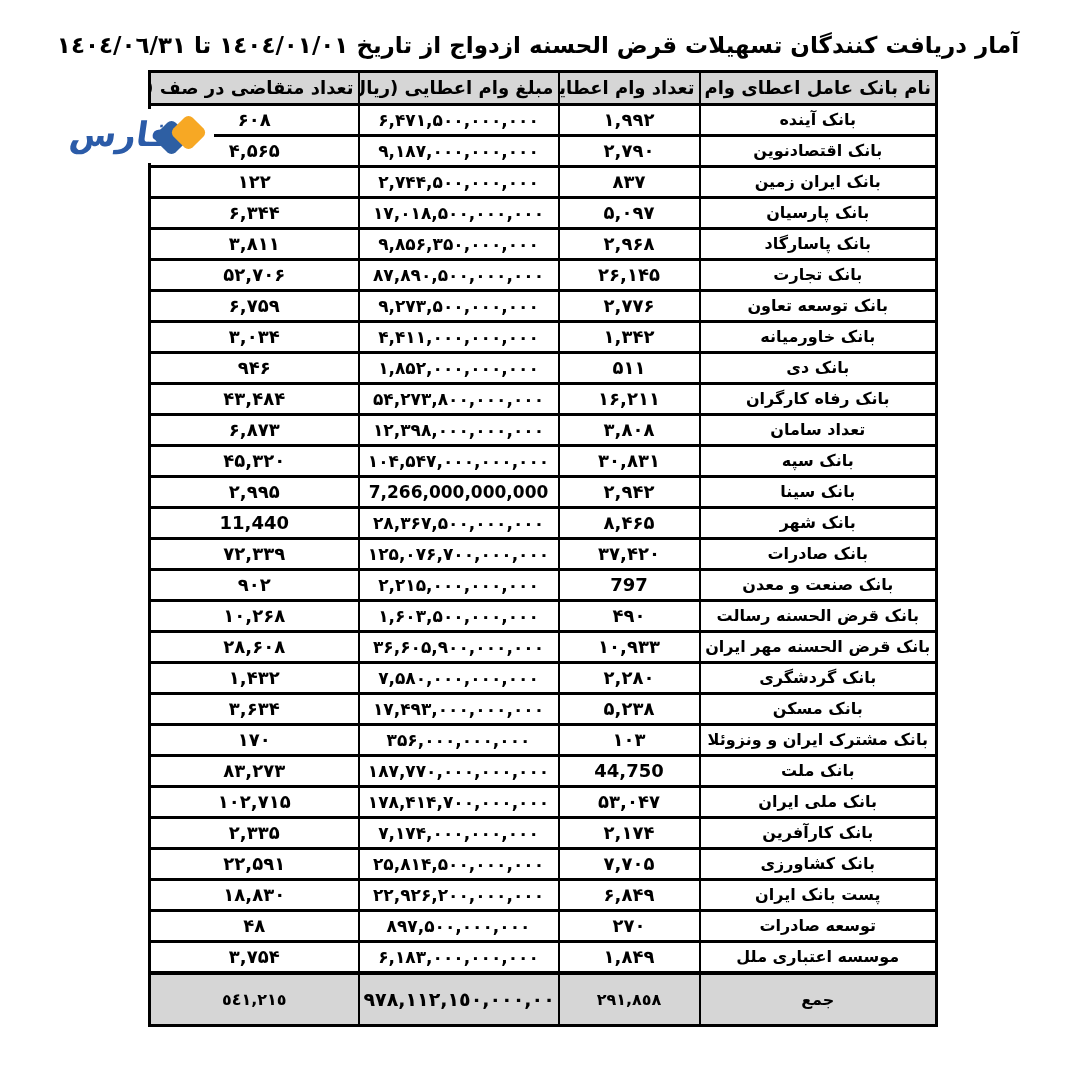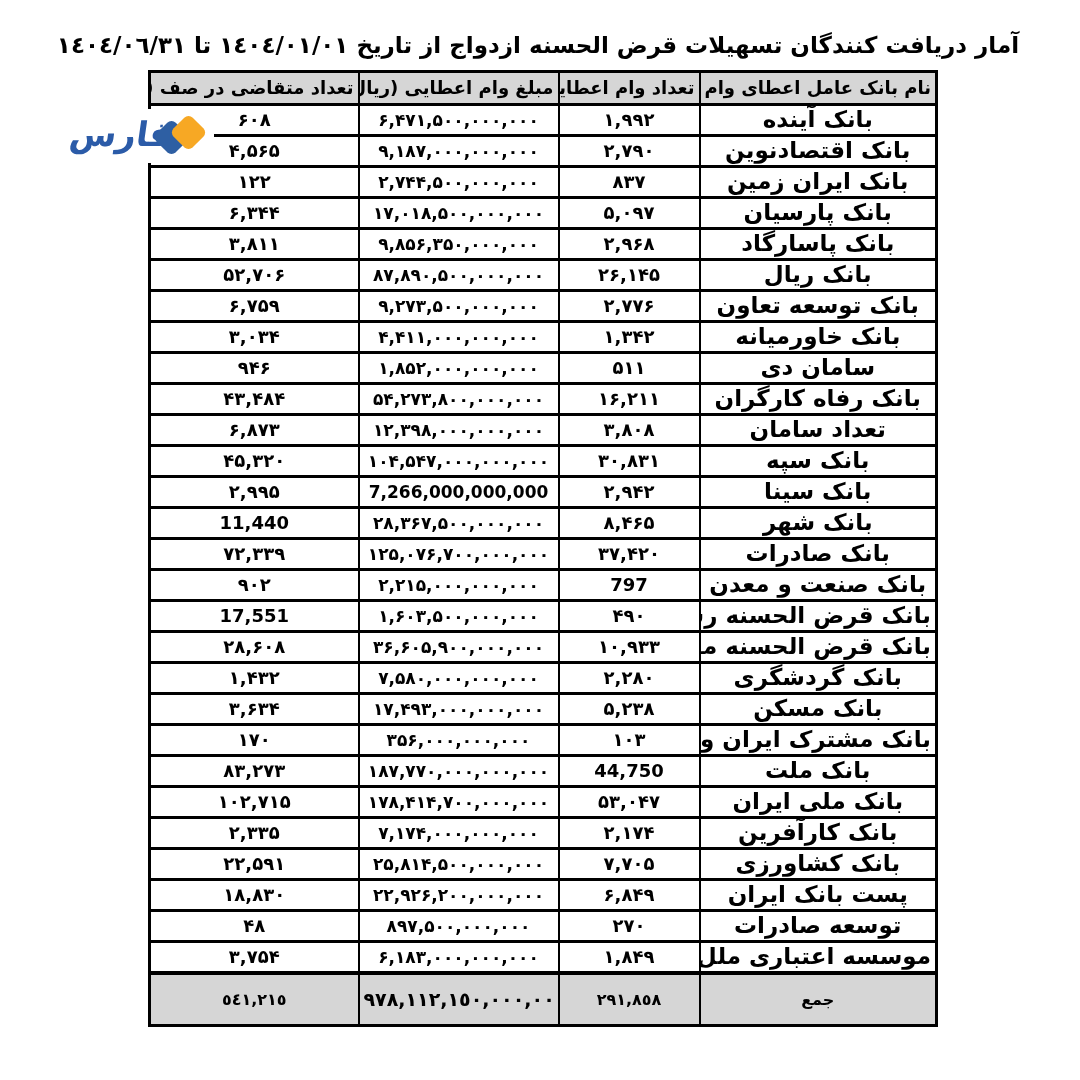--- a/index.html
+++ b/index.html
@@ -29,21 +29,21 @@
     border-width:3px 2px;
     text-align:center;vertical-align:middle;
     padding:0 4px;white-space:nowrap;overflow:hidden;
     line-height:1.1;
   }
   .loan-table thead th{
     background:var(--header-bg);
     height:30px;font-size:18px;
   }
   .loan-table tbody td{height:28px;font-size:18px;}
-  .loan-table td.bank{font-size:23px;}
+  .loan-table td.bank{font-size:16px;}
   .loan-table td.num{direction:ltr;}
   .loan-table td.amount{font-size:17px;}
   .loan-table tfoot td{
     background:var(--header-bg);
     height:49px;font-size:16px;border-top-width:4px;
   }
   .loan-table tfoot td.amount{font-size:19px;}
   
   .fars-logo{
     position:absolute;left:38px;top:109px;width:176px;height:54px;
@@ -106,39 +106,39 @@
     <td class="num amount">۱۷,۰۱۸,۵۰۰,۰۰۰,۰۰۰</td>
     <td class="num">۶,۳۴۴</td>
   </tr>
       <tr>
     <td class="bank">بانک پاسارگاد</td>
     <td class="num">۲,۹۶۸</td>
     <td class="num amount">۹,۸۵۶,۳۵۰,۰۰۰,۰۰۰</td>
     <td class="num">۳,۸۱۱</td>
   </tr>
       <tr>
-    <td class="bank">بانک ریال</td>
+    <td class="bank">بانک تجارت</td>
     <td class="num">۲۶,۱۴۵</td>
     <td class="num amount">۸۷,۸۹۰,۵۰۰,۰۰۰,۰۰۰</td>
     <td class="num">۵۲,۷۰۶</td>
   </tr>
       <tr>
     <td class="bank">بانک توسعه تعاون</td>
     <td class="num">۲,۷۷۶</td>
     <td class="num amount">۹,۲۷۳,۵۰۰,۰۰۰,۰۰۰</td>
     <td class="num">۶,۷۵۹</td>
   </tr>
       <tr>
     <td class="bank">بانک خاورمیانه</td>
     <td class="num">۱,۳۴۲</td>
     <td class="num amount">۴,۴۱۱,۰۰۰,۰۰۰,۰۰۰</td>
     <td class="num">۳,۰۳۴</td>
   </tr>
       <tr>
-    <td class="bank">سامان دی</td>
+    <td class="bank">بانک دی</td>
     <td class="num">۵۱۱</td>
     <td class="num amount">۱,۸۵۲,۰۰۰,۰۰۰,۰۰۰</td>
     <td class="num">۹۴۶</td>
   </tr>
       <tr>
     <td class="bank">بانک رفاه کارگران</td>
     <td class="num">۱۶,۲۱۱</td>
     <td class="num amount">۵۴,۲۷۳,۸۰۰,۰۰۰,۰۰۰</td>
     <td class="num">۴۳,۴۸۴</td>
   </tr>
@@ -175,21 +175,21 @@
       <tr>
     <td class="bank">بانک صنعت و معدن</td>
     <td class="num">797</td>
     <td class="num amount">۲,۲۱۵,۰۰۰,۰۰۰,۰۰۰</td>
     <td class="num">۹۰۲</td>
   </tr>
       <tr>
     <td class="bank">بانک قرض الحسنه رسالت</td>
     <td class="num">۴۹۰</td>
     <td class="num amount">۱,۶۰۳,۵۰۰,۰۰۰,۰۰۰</td>
-    <td class="num">17,551</td>
+    <td class="num">۱۰,۲۶۸</td>
   </tr>
       <tr>
     <td class="bank">بانک قرض الحسنه مهر ایران</td>
     <td class="num">۱۰,۹۳۳</td>
     <td class="num amount">۳۶,۶۰۵,۹۰۰,۰۰۰,۰۰۰</td>
     <td class="num">۲۸,۶۰۸</td>
   </tr>
       <tr>
     <td class="bank">بانک گردشگری</td>
     <td class="num">۲,۲۸۰</td>

